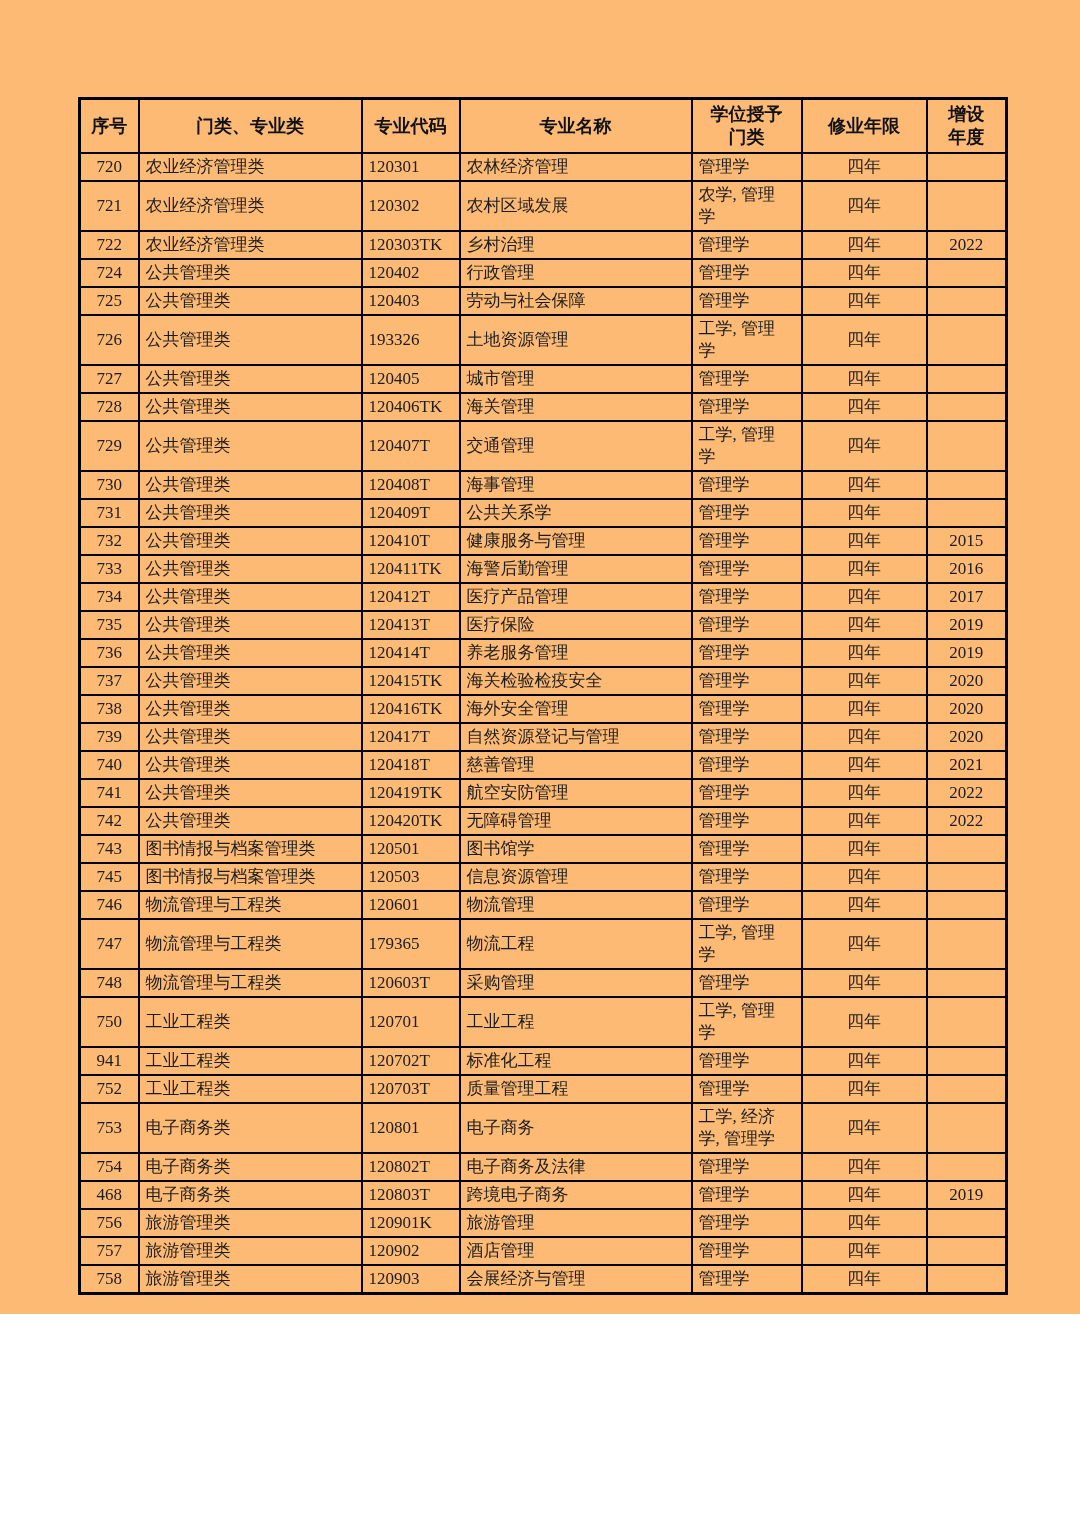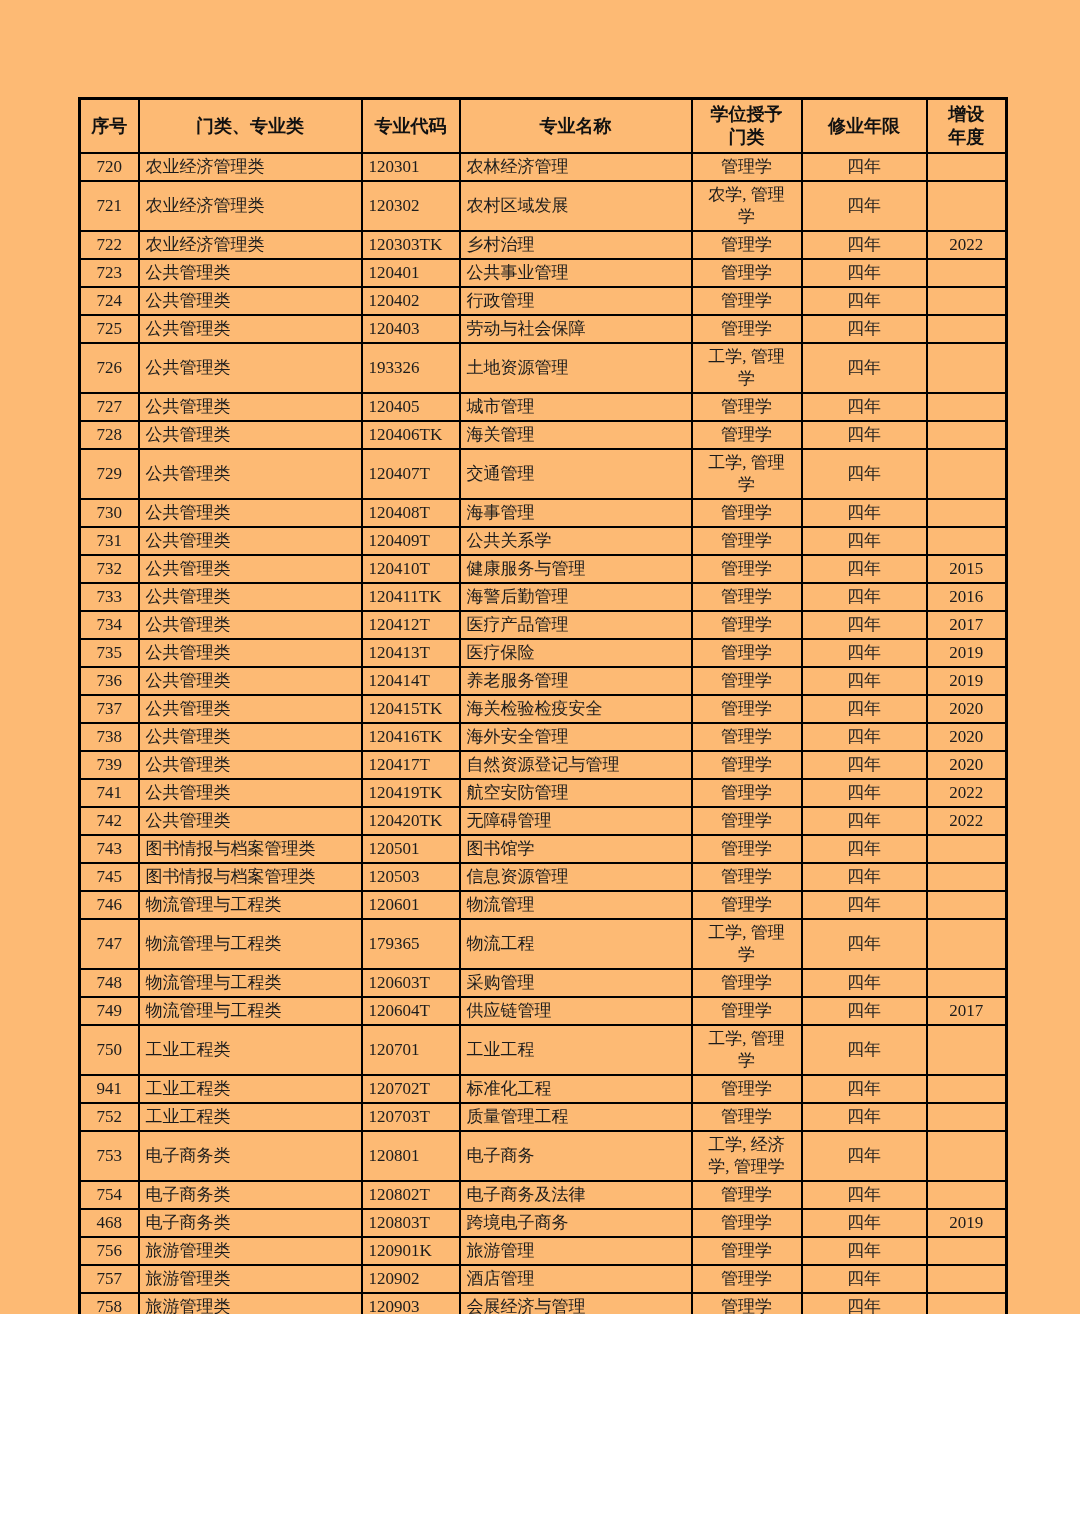--- a/index.html
+++ b/index.html
@@ -47,21 +47,21 @@
     vertical-align: middle;
     height: 28px;
     box-sizing: border-box;
     color: #1c1c1c;
     overflow: hidden;
   }
   td.col-index, td.col-duration, td.col-year {
     text-align: center;
   }
   td.col-degree {
-    text-align: center;
+    text-align: left;
     white-space: pre-line;
     padding: 2px 2px;
     border-radius: 7px;
   }
   td.col-category, td.col-code, td.col-name {
     text-align: left;
   }
   .footer-page-number {
     position: absolute;
     top: 1458px;
@@ -125,29 +125,20 @@
         <tr>
       <td class="col-index">722</td>
       <td class="col-category">农业经济管理类</td>
       <td class="col-code">120303TK</td>
       <td class="col-name">乡村治理</td>
       <td class="col-degree">管理学</td>
       <td class="col-duration">四年</td>
       <td class="col-year">2022</td>
     </tr>
         <tr>
-      <td class="col-index">723</td>
-      <td class="col-category">公共管理类</td>
-      <td class="col-code">120401</td>
-      <td class="col-name">公共事业管理</td>
-      <td class="col-degree">管理学</td>
-      <td class="col-duration">四年</td>
-      <td class="col-year"></td>
-    </tr>
-        <tr>
       <td class="col-index">724</td>
       <td class="col-category">公共管理类</td>
       <td class="col-code">120402</td>
       <td class="col-name">行政管理</td>
       <td class="col-degree">管理学</td>
       <td class="col-duration">四年</td>
       <td class="col-year"></td>
     </tr>
         <tr>
       <td class="col-index">725</td>
@@ -278,20 +269,29 @@
       <td class="col-year">2020</td>
     </tr>
         <tr>
       <td class="col-index">739</td>
       <td class="col-category">公共管理类</td>
       <td class="col-code">120417T</td>
       <td class="col-name">自然资源登记与管理</td>
       <td class="col-degree">管理学</td>
       <td class="col-duration">四年</td>
       <td class="col-year">2020</td>
+    </tr>
+        <tr>
+      <td class="col-index">740</td>
+      <td class="col-category">公共管理类</td>
+      <td class="col-code">120418T</td>
+      <td class="col-name">慈善管理</td>
+      <td class="col-degree">管理学</td>
+      <td class="col-duration">四年</td>
+      <td class="col-year">2021</td>
     </tr>
         <tr>
       <td class="col-index">741</td>
       <td class="col-category">公共管理类</td>
       <td class="col-code">120419TK</td>
       <td class="col-name">航空安防管理</td>
       <td class="col-degree">管理学</td>
       <td class="col-duration">四年</td>
       <td class="col-year">2022</td>
     </tr>
@@ -342,29 +342,20 @@
       <td class="col-year"></td>
     </tr>
         <tr>
       <td class="col-index">748</td>
       <td class="col-category">物流管理与工程类</td>
       <td class="col-code">120603T</td>
       <td class="col-name">采购管理</td>
       <td class="col-degree">管理学</td>
       <td class="col-duration">四年</td>
       <td class="col-year"></td>
-    </tr>
-        <tr>
-      <td class="col-index">749</td>
-      <td class="col-category">物流管理与工程类</td>
-      <td class="col-code">120604T</td>
-      <td class="col-name">供应链管理</td>
-      <td class="col-degree">管理学</td>
-      <td class="col-duration">四年</td>
-      <td class="col-year">2017</td>
     </tr>
         <tr>
       <td class="col-index">750</td>
       <td class="col-category">工业工程类</td>
       <td class="col-code">120701</td>
       <td class="col-name">工业工程</td>
       <td class="col-degree">工学, 管理
 学</td>
       <td class="col-duration">四年</td>
       <td class="col-year"></td>

